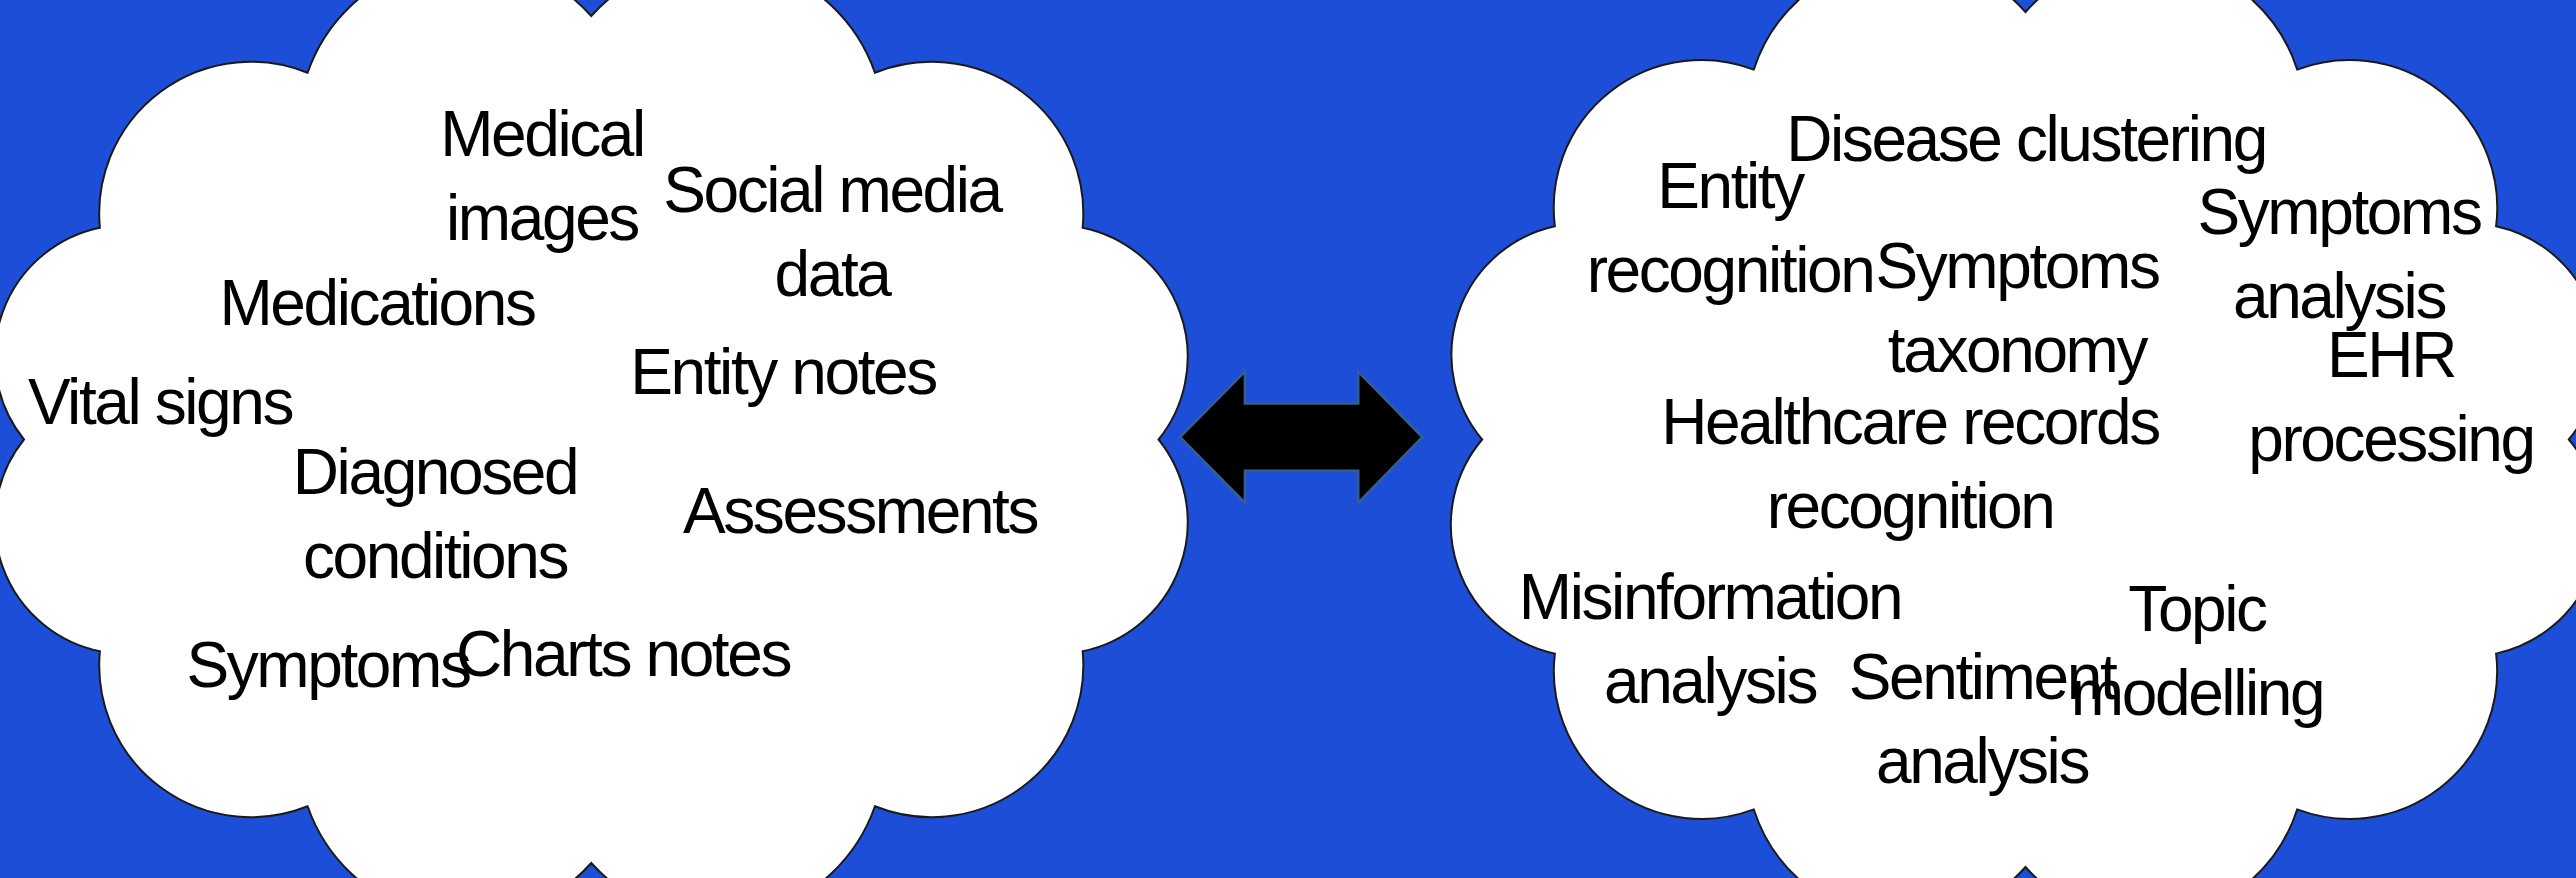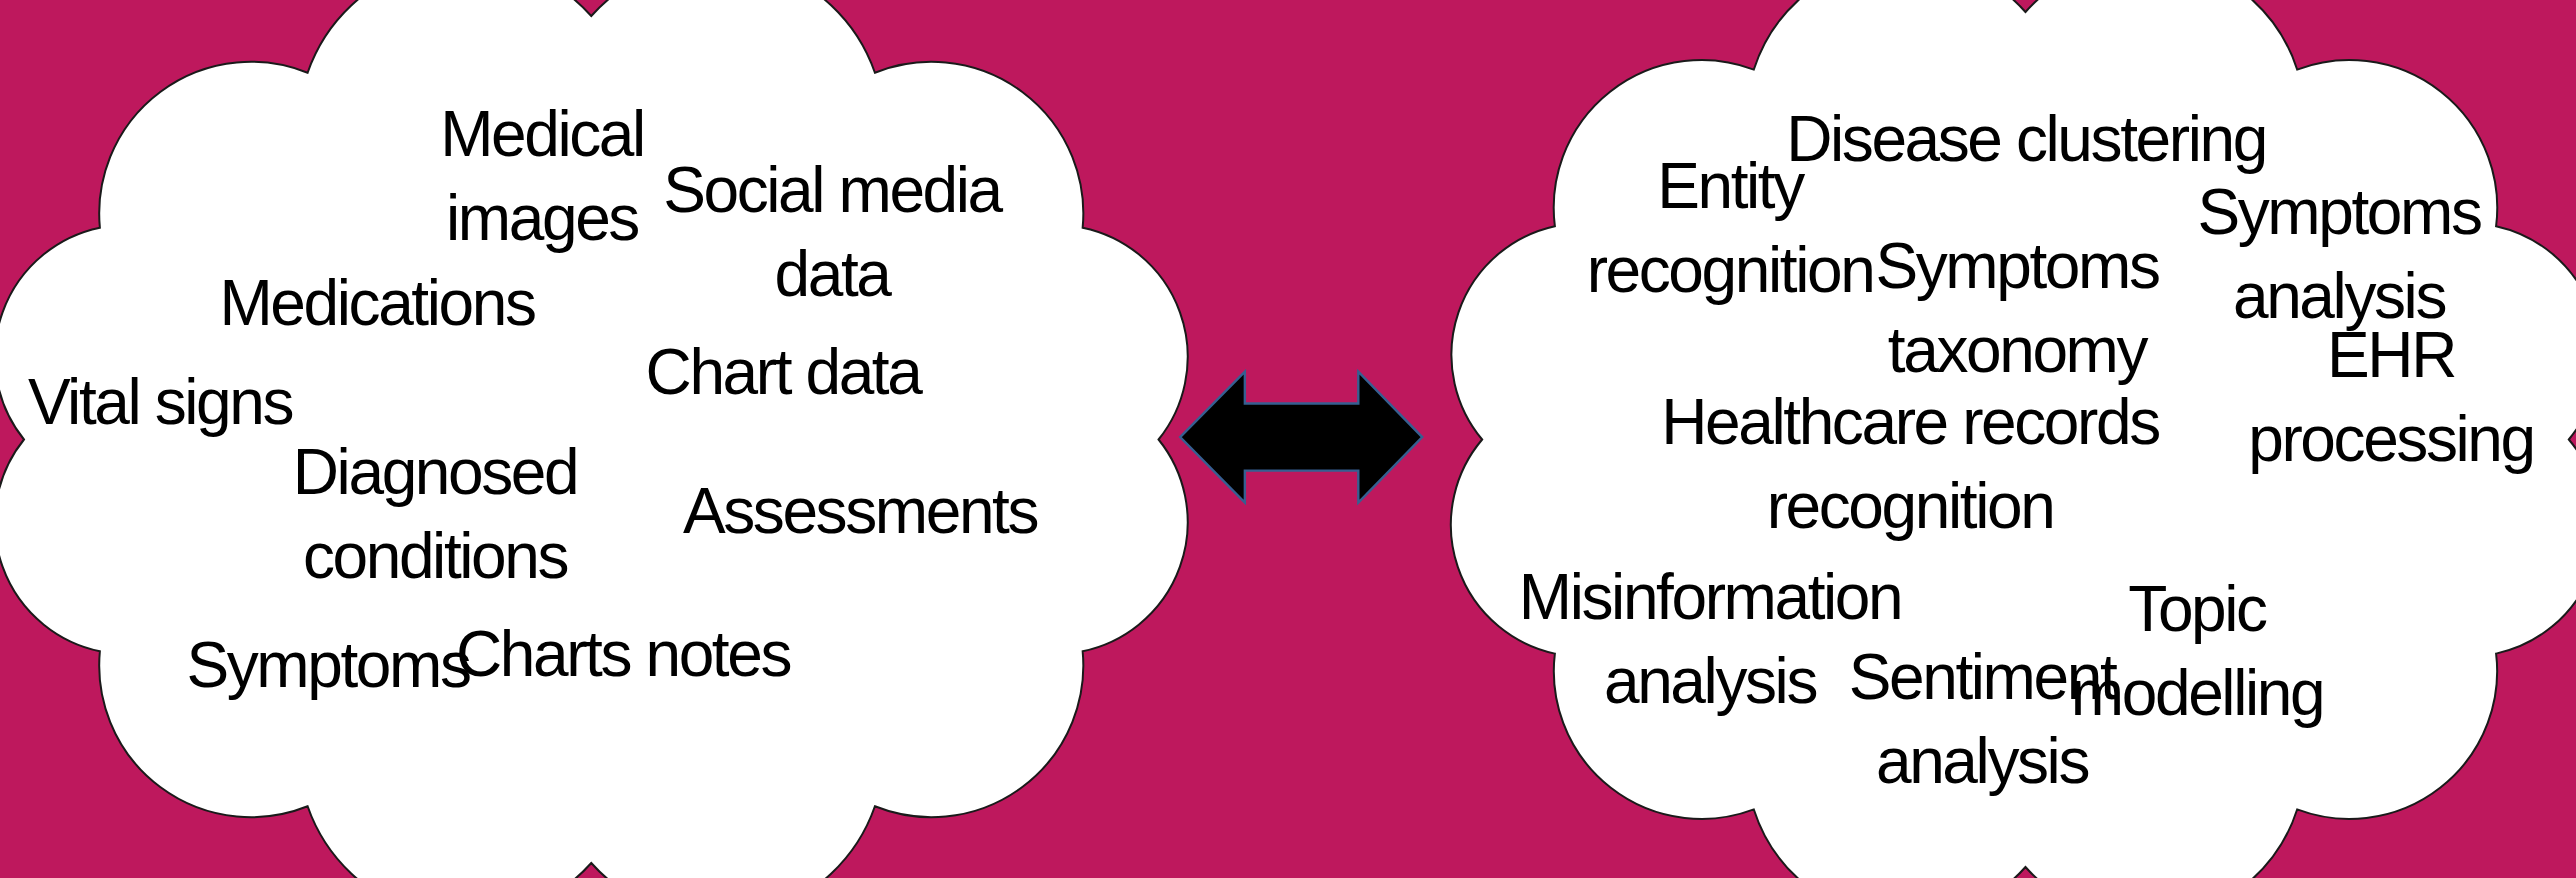--- a/index.html
+++ b/index.html
@@ -1,21 +1,21 @@
 <!DOCTYPE html>
 <html style="font-size:12.8px"><head>
 <meta charset="utf-8">
 <title>Diagram</title>
 <style>
   html,body{margin:0;padding:0;background:#ffffff;}
   .canvas{
     position:relative;
     width:2576px;
     height:879px;
-    background:#be185d;
+    background:#1d4ed8;
     overflow:hidden;
     font-family:"Liberation Sans", sans-serif;
   }
   .shape-layer{
     position:absolute;
     left:0;top:0;width:100%;height:100%;
     display:block;
   }
   .cloud-label{
     position:absolute;
@@ -65,21 +65,21 @@
 
     <polygon points="1477,547 1558,465 1558,505 1700,505 1700,465 1780,547 1700,629 1700,589 1558,589 1558,629" fill="#000000" stroke="#365f91" stroke-width="3"></polygon>
   </svg>
 
   <div class="cloud-label" style="left:542px;top:92px;">Medical
 images</div>
   <div class="cloud-label" style="left:832px;top:148px;">Social media
 data</div>
   <div class="cloud-label" style="left:377px;top:261px;">Medications</div>
   <div class="cloud-label" style="left:160px;top:360px;">Vital signs</div>
-  <div class="cloud-label" style="left:783px;top:330px;">Chart data</div>
+  <div class="cloud-label" style="left:783px;top:330px;">Entity notes</div>
   <div class="cloud-label" style="left:435px;top:430px;">Diagnosed
 conditions</div>
   <div class="cloud-label" style="left:860px;top:469px;">Assessments</div>
   <div class="cloud-label" style="left:328px;top:623px;">Symptoms</div>
   <div class="cloud-label" style="left:623px;top:612px;">Charts notes</div>
 
   <div class="cloud-label" style="left:2026px;top:88px;margin-top:9px;">Disease clustering</div>
   <div class="cloud-label" style="left:1730px;top:144px;">Entity
 recognition</div>
   <div class="cloud-label" style="left:2017px;top:224px;">Symptoms

